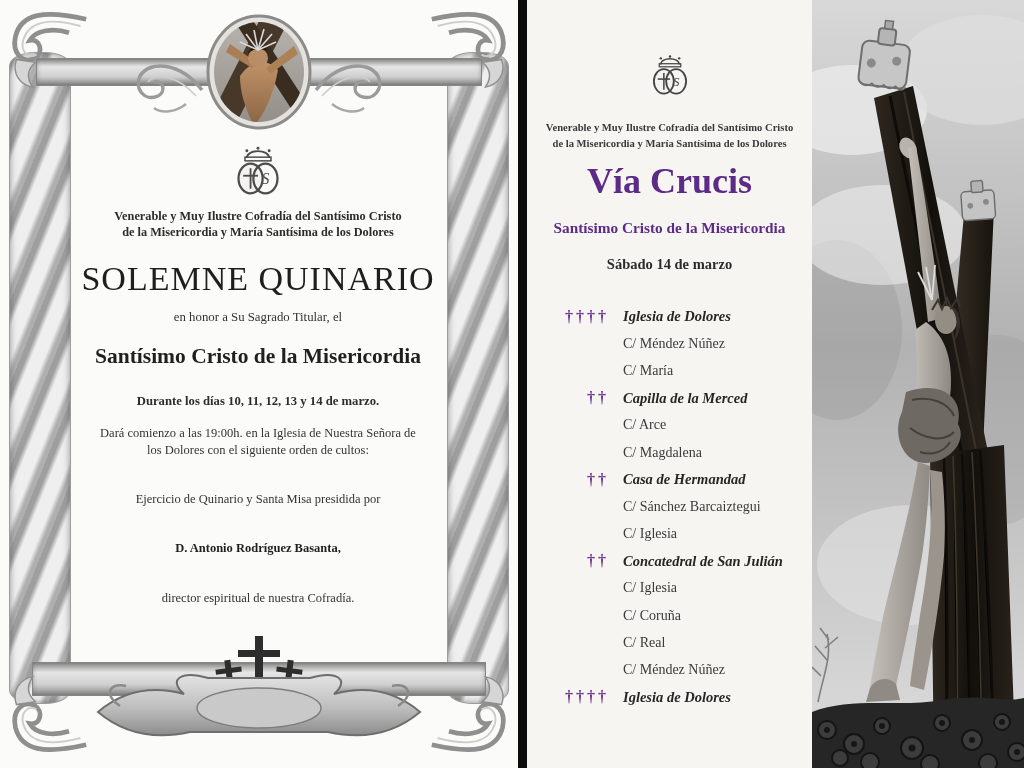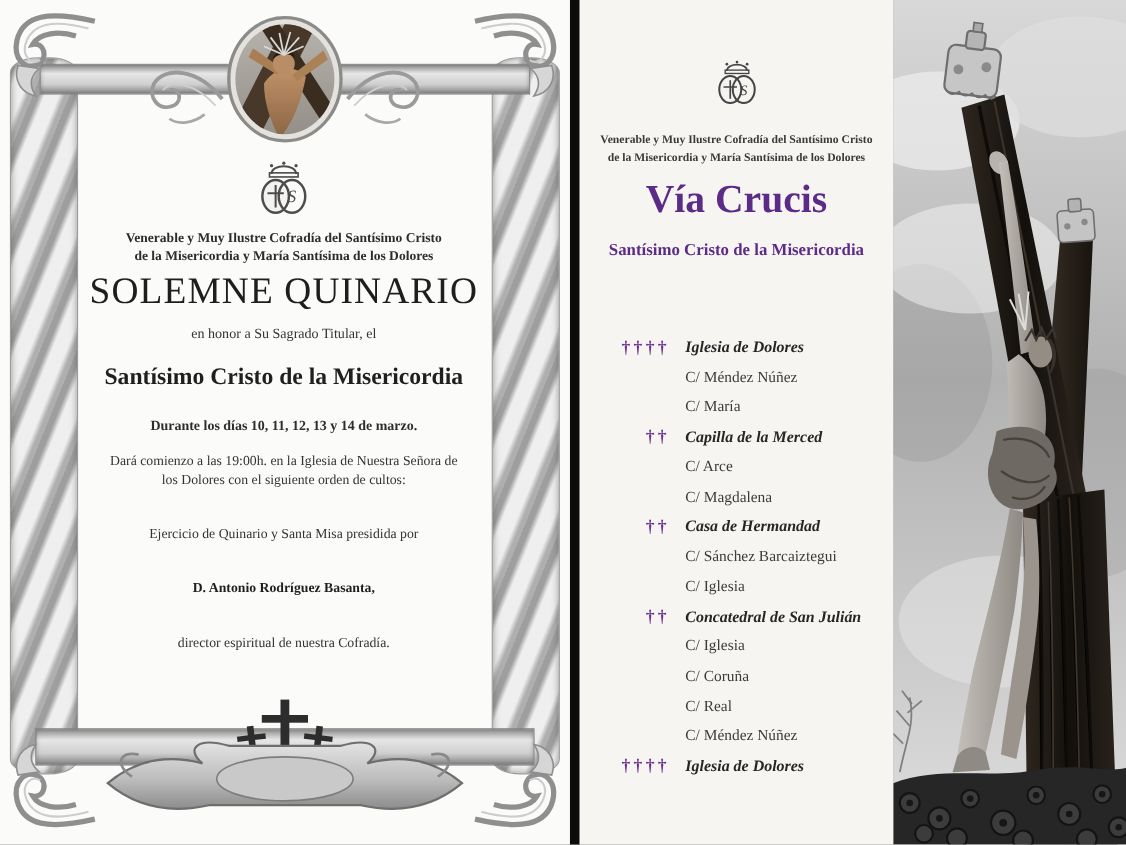--- a/index.html
+++ b/index.html
@@ -25,21 +25,21 @@
   .flourish{position:absolute;top:56px;width:72px;height:62px;}
   .flourish.fl-left{left:132px;}
   .flourish.fl-right{right:132px;transform:scaleX(-1);}
   .medallion{position:absolute;left:50%;top:14px;transform:translateX(-50%);width:106px;height:116px;z-index:6;}
   .bottom-ornament{position:absolute;left:50%;bottom:16px;transform:translateX(-50%);width:350px;height:118px;z-index:5;}
   .lp-content{position:absolute;top:146px;left:62px;right:64px;text-align:center;color:#2f2f2f;z-index:4;}
   .crest{display:block;margin:0 auto;}
   .preline{white-space:pre-line;}
   .lp-org{margin-top:10px;font-size:12.3px;font-weight:bold;line-height:1.32;color:#2c2c2c;}
   .lp-celebra{margin-top:16px;font-size:12.6px;color:#333;}
-  .lp-title{margin-top:5px;font-size:34px;letter-spacing:1px;line-height:1.15;color:#1e1e1e;}
+  .lp-title{margin-top:19px;font-size:34px;letter-spacing:1px;line-height:1.15;color:#1e1e1e;}
   .lp-intro{margin-top:11px;font-size:12.8px;color:#333;}
   .lp-titular{margin-top:19px;font-size:21.5px;font-weight:bold;color:#1f1f1f;}
   .lp-dates{margin-top:25px;font-size:12.7px;font-weight:bold;color:#2d2d2d;}
   .lp-para{margin-top:16px;font-size:12.5px;line-height:1.38;color:#333;}
   .lp-para .block{display:block;margin-top:32px;}
   .lp-para b{color:#1f1f1f;}
   
   .divider{width:9px;height:768px;background:#0c0c0c;flex:0 0 auto;}
   
   .program{width:285px;height:768px;position:relative;background:#f7f5f2;overflow:hidden;flex:0 0 auto;}
@@ -207,20 +207,21 @@
         <ellipse cx="38" cy="35" rx="13" ry="16" fill="none" stroke="#454545" stroke-width="2.4"></ellipse>
         <line x1="22" y1="24" x2="22" y2="46" stroke="#454545" stroke-width="2"></line>
         <line x1="14" y1="32" x2="30" y2="32" stroke="#454545" stroke-width="2"></line>
         <text x="38" y="41" text-anchor="middle" font-family="Liberation Serif,serif" font-style="italic" font-size="17" fill="#454545">S</text>
       </svg>
     </div>
     <div class="rp-org preline">Venerable y Muy Ilustre Cofradía del Santísimo Cristo
 de la Misericordia y María Santísima de los Dolores</div>
     <div class="rp-title" style="color: rgb(91, 43, 135);">Vía Crucis</div>
     <div class="rp-subtitle" style="color: rgb(91, 43, 135);">Santísimo Cristo de la Misericordia</div>
+    <div class="rp-date">Sábado 14 de marzo</div>
     <div class="vc-list">
         <div class="vc-row">
           <span class="vc-crosses" style="color: rgb(107, 49, 144);">††††</span>
           <span class="vc-name">Iglesia de Dolores</span>
         </div>
         <div class="vc-row">
           <span class="vc-crosses"></span>
           <span class="vc-street">C/ Méndez Núñez</span>
         </div>
         <div class="vc-row">

